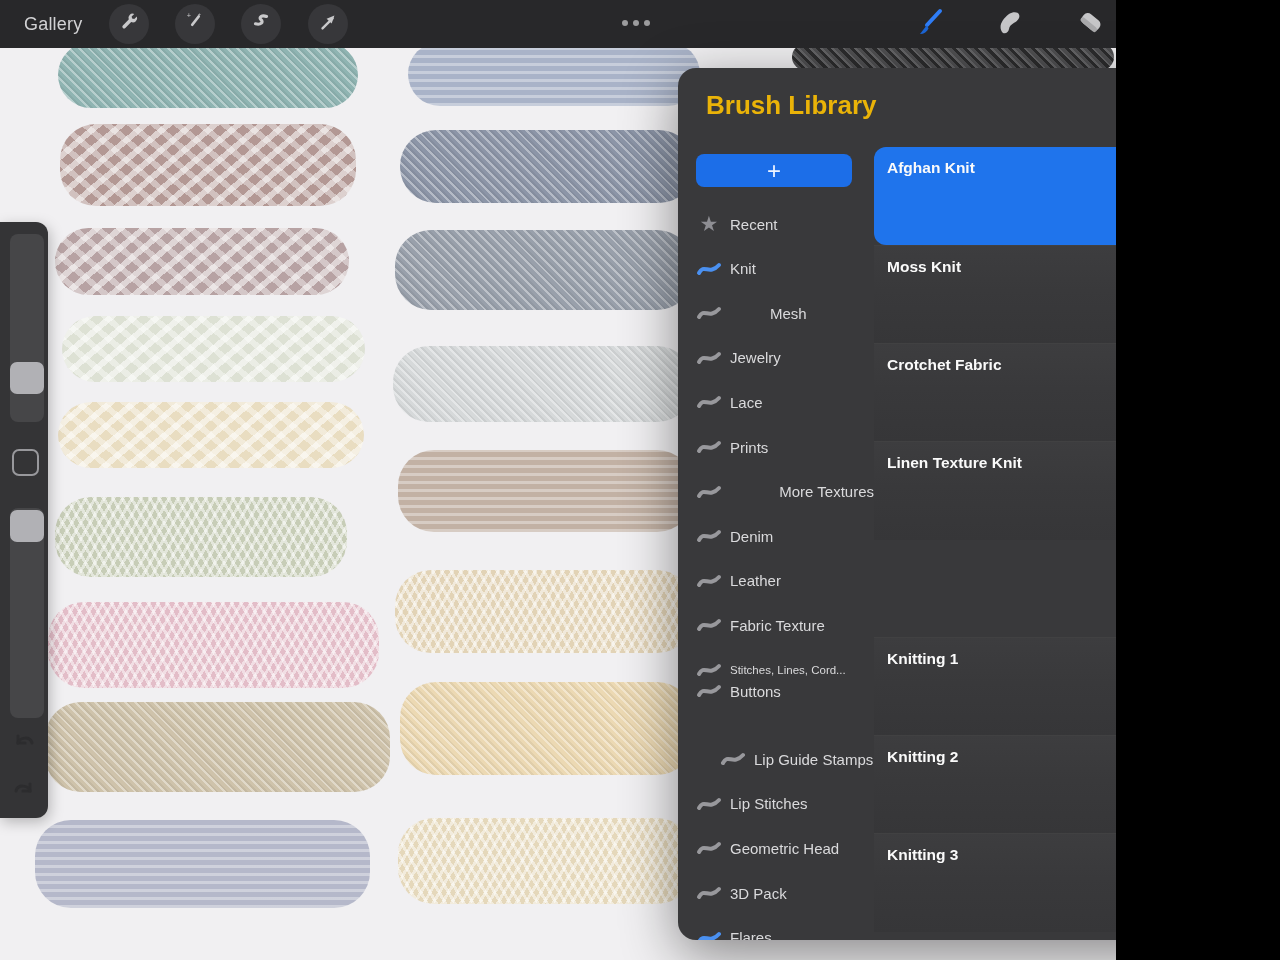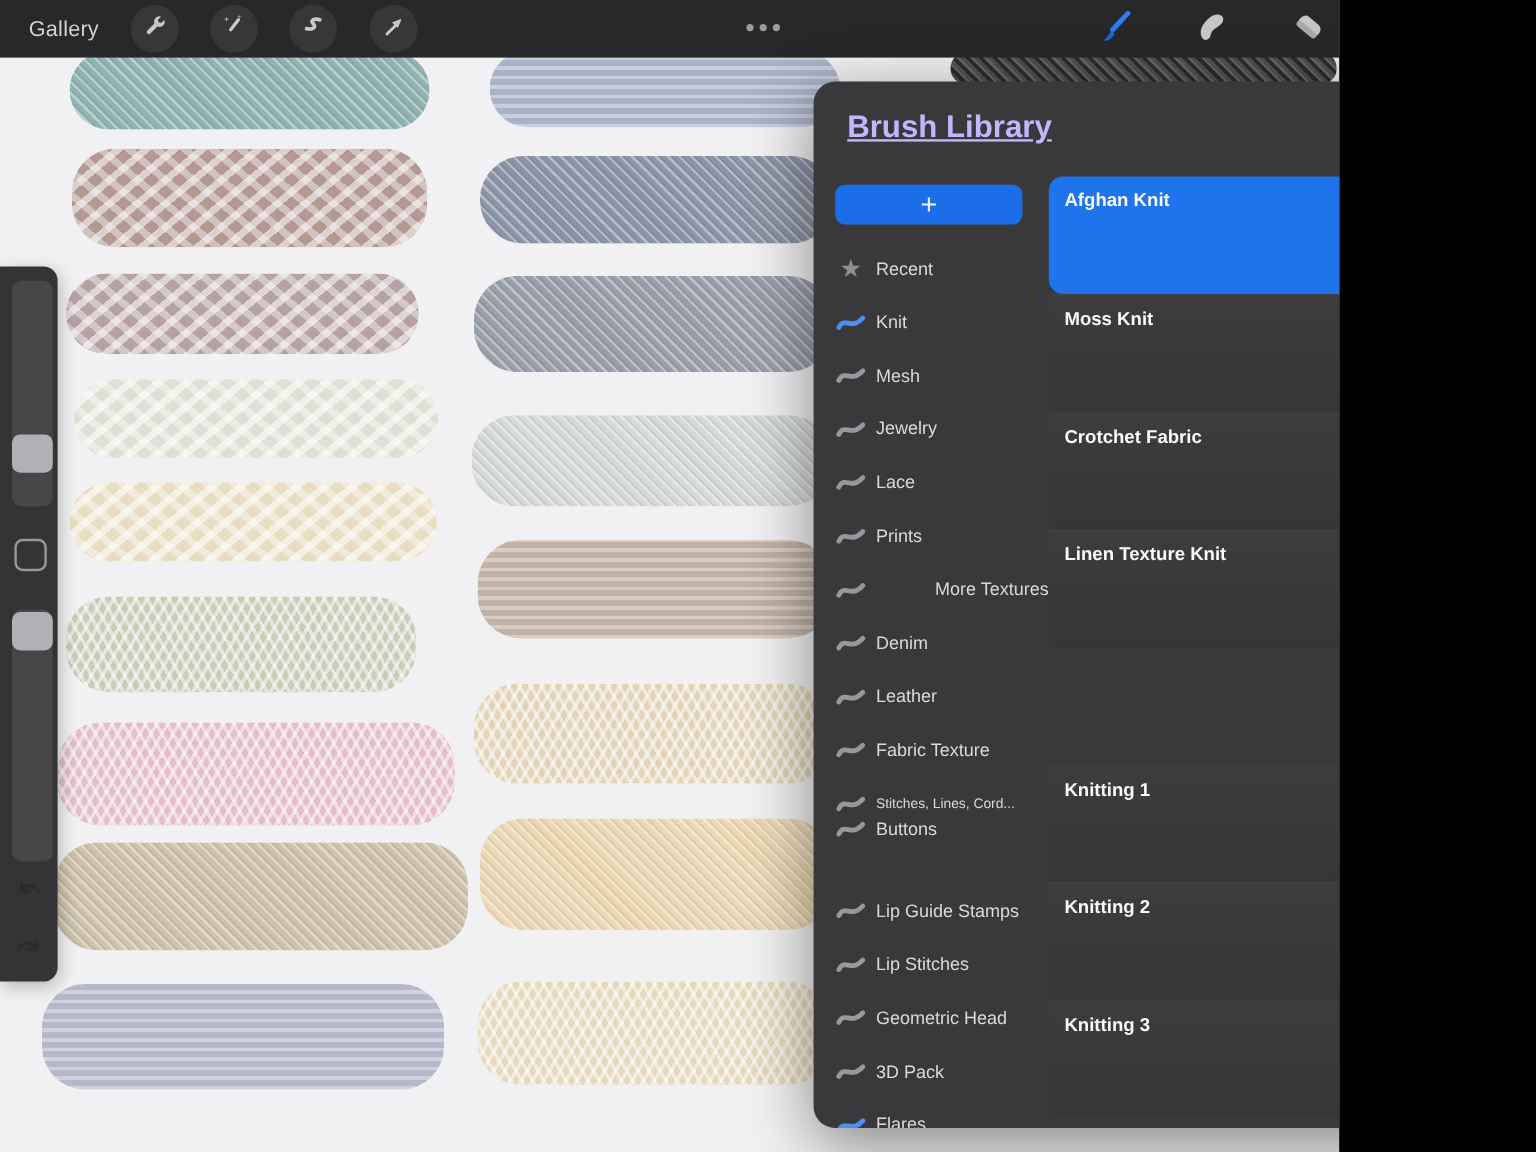--- a/index.html
+++ b/index.html
@@ -27,21 +27,21 @@
   
   .sidebar{position:absolute;left:0;top:222px;width:48px;height:596px;background:#343436;
     border-radius:0 12px 12px 0;z-index:25;box-shadow:2px 4px 14px rgba(0,0,0,.25);}
   .slider-track{position:absolute;left:10px;width:34px;background:#464648;border-radius:8px;}
   .slider-handle{position:absolute;left:0;width:34px;height:32px;background:#b1b1b5;border-radius:7px;}
   .mod-btn{position:absolute;left:12px;top:227px;width:23px;height:23px;border:2.5px solid #98989c;border-radius:7px;}
   .histbtn{position:absolute;left:10px;width:28px;height:26px;color:#2c2c2e;}
   
   .panel{position:absolute;left:678px;top:68px;width:505px;height:872px;background:#39393b;
     border-radius:18px;z-index:40;box-shadow:0 14px 55px rgba(0,0,0,.45);overflow:hidden;}
-  .panel-title{position:absolute;left:28px;top:22px;font-size:26px;font-weight:bold;color:#c4b5fd;text-decoration:underline;}
+  .panel-title{position:absolute;left:28px;top:22px;font-size:26px;font-weight:bold;color:#eab308;}
   .panel-add{position:absolute;right:26px;top:12px;font-size:36px;font-weight:200;color:#cbcbcd;line-height:1;}
   .cat-col{position:absolute;left:0;top:78px;width:196px;height:794px;}
   .newset-btn{position:absolute;left:18px;top:8px;width:156px;height:33px;background:#1c6ee8;border-radius:8px;
     display:flex;align-items:center;justify-content:center;color:#eef4ff;font-size:24px;font-weight:300;}
   .cat-row{position:absolute;left:0;width:196px;height:44px;display:flex;align-items:center;}
   .cat-icon{width:34px;margin-left:14px;display:flex;justify-content:center;align-items:center;}
   .cat-star{color:#8e8e93;font-size:21px;}
   .cat-label{color:#dadadc;font-size:15px;margin-left:4px;white-space:nowrap;}
   .cat-label.small{font-size:11.5px;}
   .brush-list{position:absolute;left:196px;top:77px;width:304px;height:795px;}
@@ -203,21 +203,21 @@
             <span class="cat-label">Recent</span>
           </div>
           <div class="cat-row" style="top: 100.6px;">
             <span class="cat-icon">
               <svg width="26" height="16" viewBox="0 0 26 16">
                 <path d="M3 12 C 8 2, 13 15, 23 4" fill="none" stroke="#4a90f0" stroke-width="4" stroke-linecap="round"></path>
               </svg>
             </span>
             <span class="cat-label">Knit</span>
           </div>
-          <div class="cat-row" style="top: 145.2px;">
+          <div class="cat-row" style="top: 145.2px; gap: 40px;">
             <span class="cat-icon">
               <svg width="26" height="16" viewBox="0 0 26 16">
                 <path d="M3 12 C 8 2, 13 15, 23 4" fill="none" stroke="#98989c" stroke-width="4" stroke-linecap="round"></path>
               </svg>
             </span>
             <span class="cat-label">Mesh</span>
           </div>
           <div class="cat-row" style="top: 189.8px;">
             <span class="cat-icon">
               <svg width="26" height="16" viewBox="0 0 26 16">
@@ -283,21 +283,21 @@
             <span class="cat-label small">Stitches, Lines, Cord...</span>
           </div>
           <div class="cat-row" style="top: 523px;">
             <span class="cat-icon">
               <svg width="26" height="16" viewBox="0 0 26 16">
                 <path d="M3 12 C 8 2, 13 15, 23 4" fill="none" stroke="#98989c" stroke-width="4" stroke-linecap="round"></path>
               </svg>
             </span>
             <span class="cat-label">Buttons</span>
           </div>
-          <div class="cat-row" style="top: 591.2px;">
+          <div class="cat-row" style="top: 591.2px; padding-left: 24px;">
             <span class="cat-icon">
               <svg width="26" height="16" viewBox="0 0 26 16">
                 <path d="M3 12 C 8 2, 13 15, 23 4" fill="none" stroke="#98989c" stroke-width="4" stroke-linecap="round"></path>
               </svg>
             </span>
             <span class="cat-label">Lip Guide Stamps</span>
           </div>
           <div class="cat-row" style="top: 635.8px;">
             <span class="cat-icon">
               <svg width="26" height="16" viewBox="0 0 26 16">

